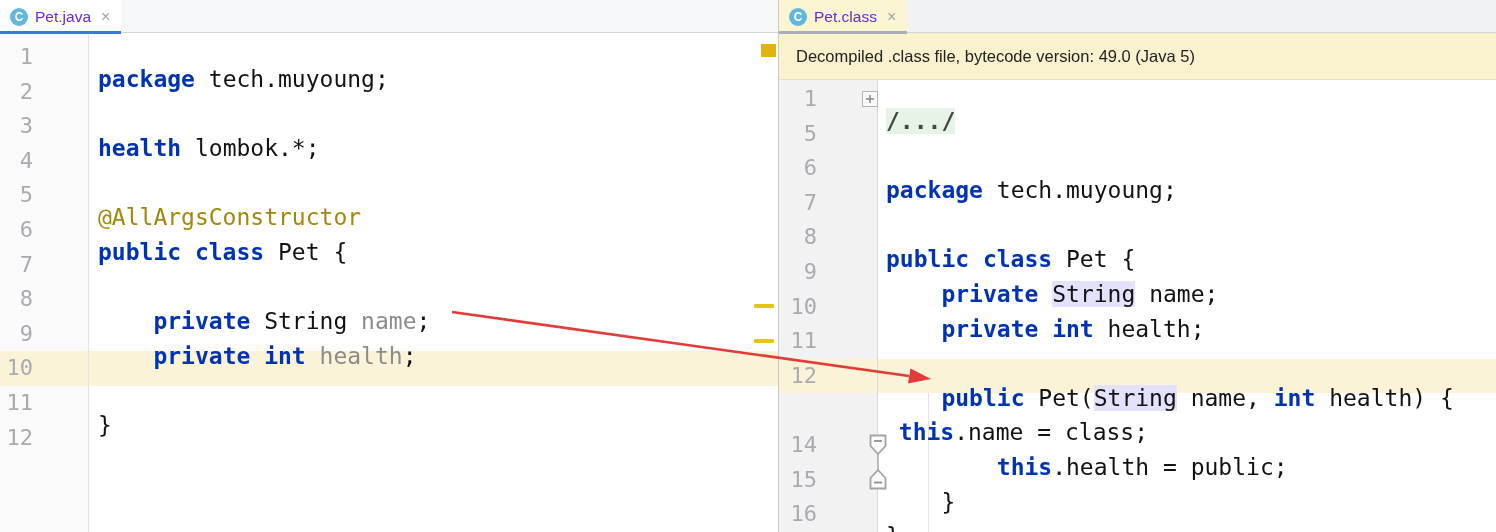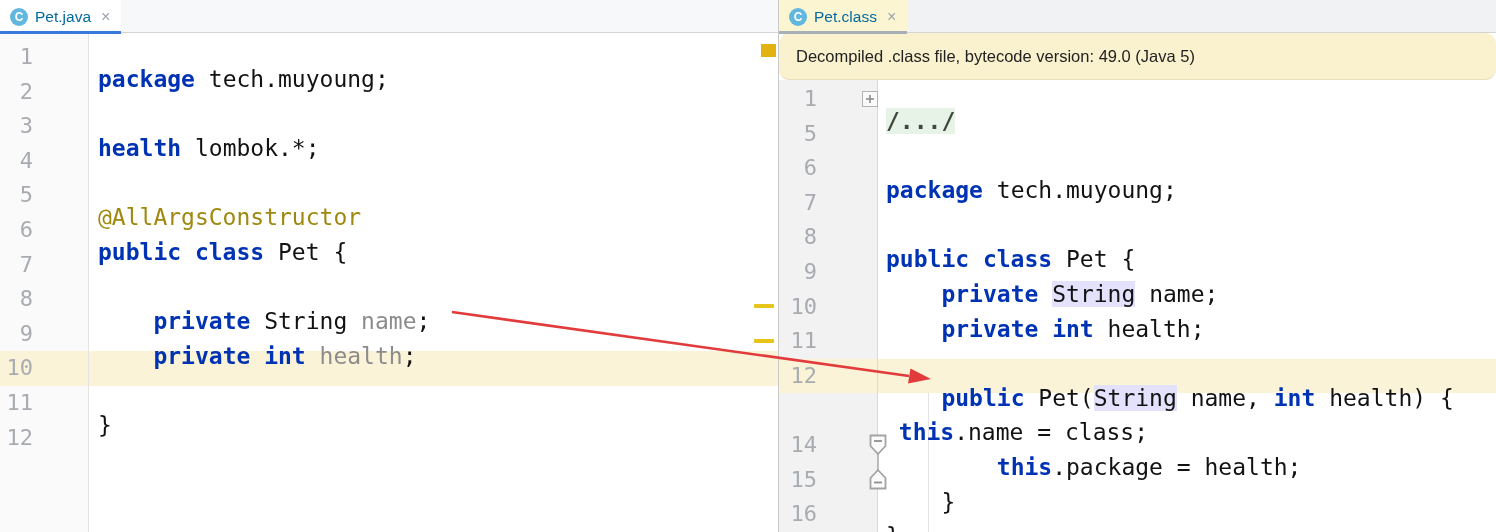--- a/index.html
+++ b/index.html
@@ -22,27 +22,27 @@
   #pane-left .tabbar{background:#F7F8FA;}
   #pane-right .tabbar{background:#F1F2F4;}
   .tab{position:relative;display:inline-flex;align-items:center;gap:7px;height:33px;padding:0 11px 0 10px;cursor:pointer;}
   #pane-left .tab{background:#FFFFFF;}
   #pane-right .tab{background:#FBF5D1;}
   .tab .underline{position:absolute;left:0;right:0;bottom:-1px;height:3px;}
   #pane-left .tab .underline{background:var(--accent_blue);}
   #pane-right .tab .underline{background:var(--tab_gray_underline);}
   .class-icon{width:18px;height:18px;border-radius:50%;background:var(--class_icon_bg);
     color:#fff;font:bold 12px/18px "Liberation Sans",sans-serif;text-align:center;flex:none;}
-  .tab-label{font:15.5px "Liberation Sans",sans-serif;color:#0369a1;white-space:nowrap;text-align:right;}
+  .tab-label{font:15.5px "Liberation Sans",sans-serif;color:#6d28d9;white-space:nowrap;text-align:right;}
   .tab-close{color:#9CA3AF;font:16px "Liberation Sans",sans-serif;margin-left:3px;}
 
   
   #banner{position:absolute;top:33px;left:0;right:0;height:47px;background:var(--notification_bg);
     border-bottom:1px solid #E8DFBD;display:flex;align-items:center;padding-left:17px;
-    font:16.5px "Liberation Sans",sans-serif;color:#222;z-index:9;border-radius:11px;}
+    font:16.5px "Liberation Sans",sans-serif;color:#222;z-index:9;}
 
   
   .editor{position:absolute;left:0;right:0;bottom:0;background:#fff;overflow:hidden;}
   #pane-left .editor{top:33px;}
   #pane-right .editor{top:80px;}
   .gutter-bg{position:absolute;top:0;bottom:0;left:0;z-index:1;}
   #pane-left .gutter-bg{width:88px;background:#FAFAFA;}
   #pane-right .gutter-bg{width:98px;background:#F2F2F2;}
   .gutter-sep{position:absolute;top:0;bottom:0;width:1px;z-index:3;}
   #pane-left .gutter-sep{left:88px;background:#E3E3E3;}
@@ -131,21 +131,21 @@
         <div class="row"><span class="ln">1</span><span class="code"><span class="t-fold">/.../</span></span></div>
         <div class="row"><span class="ln">5</span><span class="code"></span></div>
         <div class="row"><span class="ln">6</span><span class="code"><span class="t-kw">package</span><span class="t-plain"> tech.muyoung;</span></span></div>
         <div class="row"><span class="ln">7</span><span class="code"></span></div>
         <div class="row"><span class="ln">8</span><span class="code"><span class="t-kw">public class</span><span class="t-plain"> Pet {</span></span></div>
         <div class="row"><span class="ln">9</span><span class="code"><span class="t-plain">    </span><span class="t-kw">private</span><span class="t-plain"> </span><span class="t-hl">String</span><span class="t-plain"> name;</span></span></div>
         <div class="row"><span class="ln">10</span><span class="code"><span class="t-plain">    </span><span class="t-kw">private int</span><span class="t-plain"> health;</span></span></div>
         <div class="row"><span class="ln">11</span><span class="code"></span></div>
         <div class="row hl-row"><span class="ln">12</span><span class="code"><span class="t-plain">    </span><span class="t-kw">public</span><span class="t-plain"> Pet(</span><span class="t-hl">String</span><span class="t-plain"> name, </span><span class="t-kw">int</span><span class="t-plain"> health) {</span></span></div>
         <div class="row"><span class="code"><span class="t-plain">        </span><span class="t-kw">this</span><span class="t-plain">.name = class;</span></span></div>
-        <div class="row"><span class="ln">14</span><span class="code"><span class="t-plain">        </span><span class="t-kw">this</span><span class="t-plain">.package = health;</span></span></div>
+        <div class="row"><span class="ln">14</span><span class="code"><span class="t-plain">        </span><span class="t-kw">this</span><span class="t-plain">.health = public;</span></span></div>
         <div class="row"><span class="ln">15</span><span class="code"><span class="t-plain">    }</span></span></div>
         <div class="row"><span class="ln">16</span><span class="code"><span class="t-plain">}</span></span></div>
       </div>
     <svg id="fold-plus" width="16" height="16" viewBox="0 0 16 16">
       <rect x="0.5" y="0.5" width="15" height="15" fill="#FAFAFA" stroke="#B3B3B3"></rect>
       <line x1="4" y1="8" x2="12" y2="8" stroke="#8F8F8F" stroke-width="1.6"></line>
       <line x1="8" y1="4" x2="8" y2="12" stroke="#8F8F8F" stroke-width="1.6"></line>
     </svg>
     <svg id="fold-handles" width="18" height="56" viewBox="0 0 18 56">
       <line x1="9" y1="19" x2="9" y2="37" stroke="#ABABAB" stroke-width="1.5"></line>

